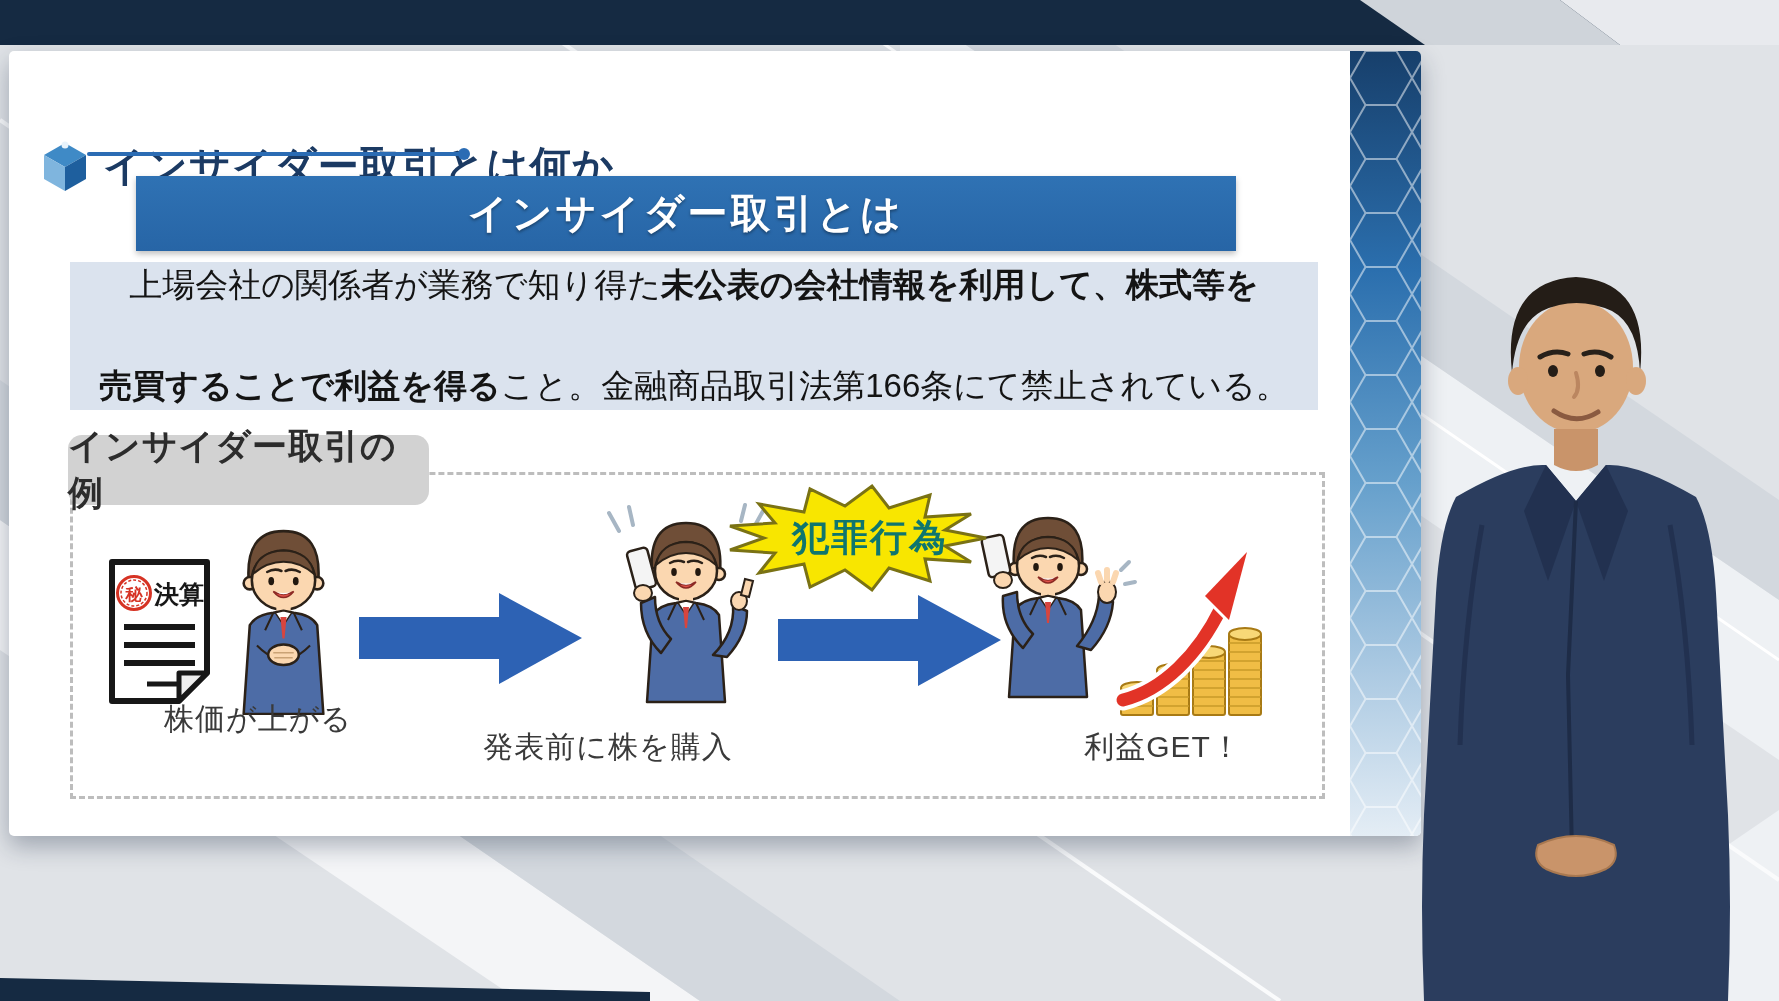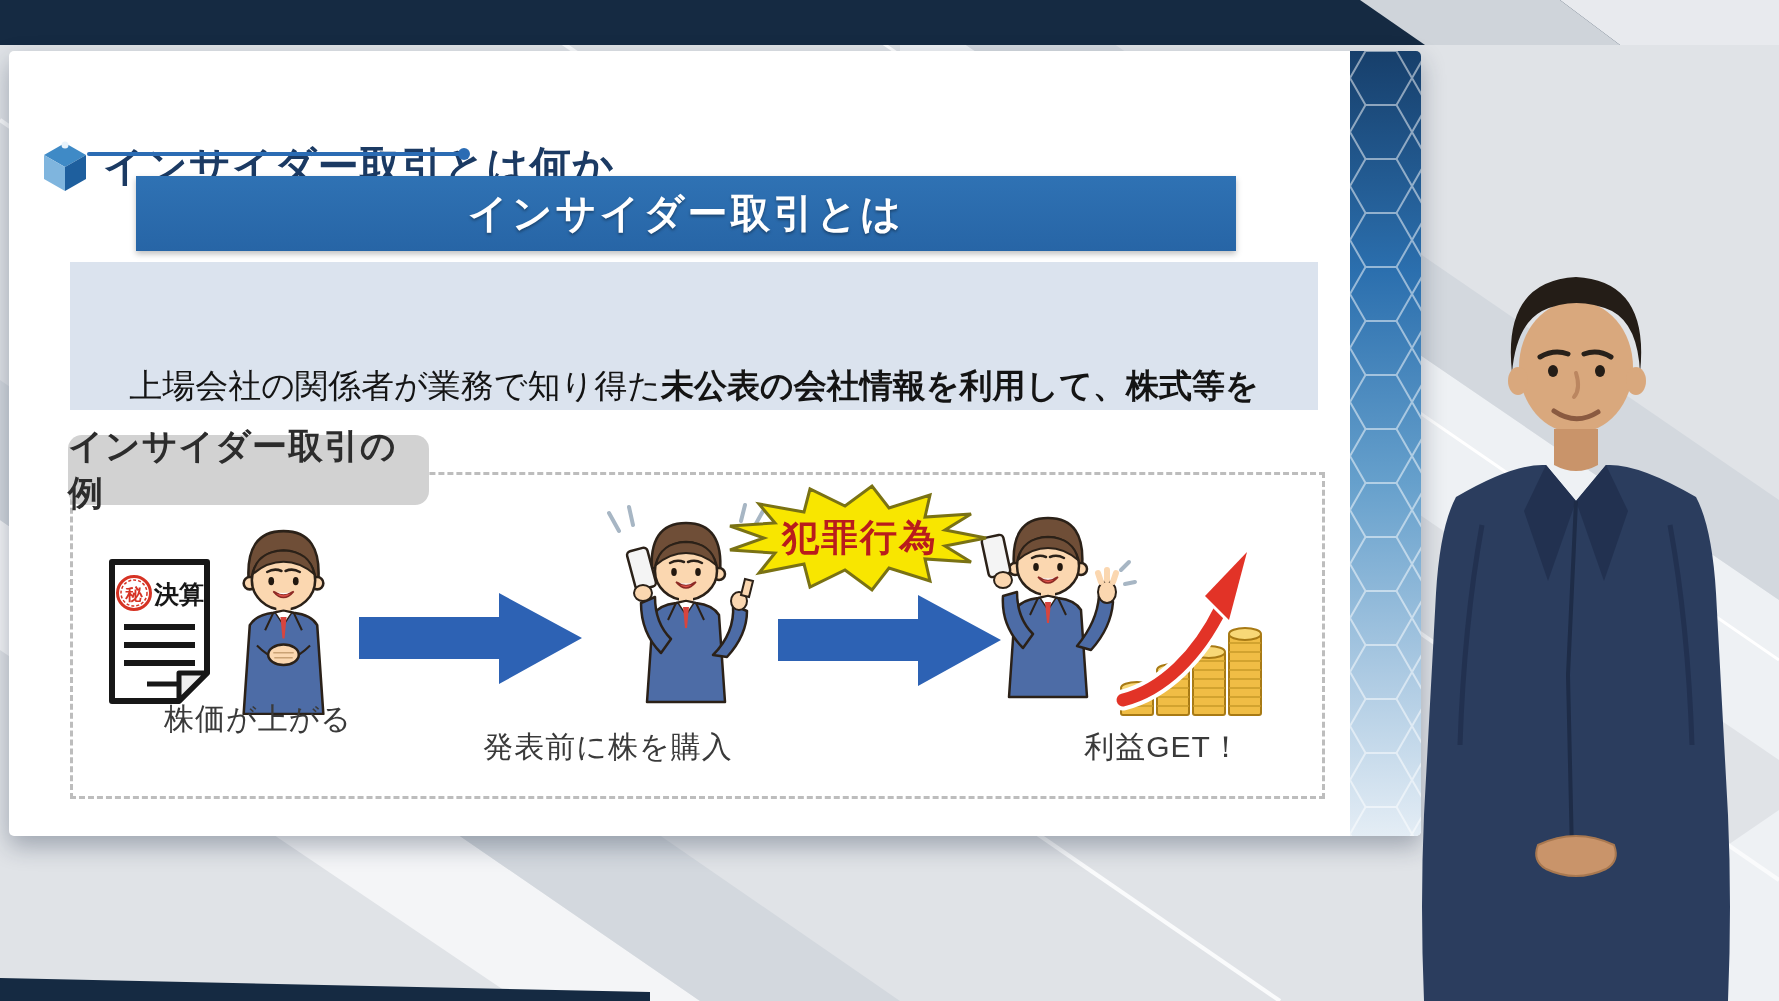--- a/index.html
+++ b/index.html
@@ -20,37 +20,37 @@
   .title-underline::after { content:""; position:absolute; right:-7px; top:-4px;
     width:12px; height:12px; border-radius:50%; background:#2b6cb4; }
   .banner { position:absolute; left:127px; top:125px; width:1100px; height:75px;
     background:linear-gradient(#2f72b4,#2765a6); border-radius:0;
     display:flex; align-items:center; justify-content:center;
     color:#fff; font-size:40px; font-weight:800; letter-spacing:3px;
     text-shadow:0 2px 3px rgba(0,0,0,.35);
     box-shadow:0 3px 6px rgba(0,0,0,.25); }
   .defbox { position:absolute; left:61px; top:211px; width:1248px; height:148px;
     background:#dbe3ee; display:flex; flex-direction:column;
-    justify-content:flex-end; align-items:center; gap:4px; }
+    justify-content:space-between; align-items:center; gap:4px; }
   .defbox p { font-size:33px; color:#141414; font-weight:500; line-height:1.42; }
   .defbox b { font-weight:900; }
   .example-label { position:absolute; left:59px; top:384px; width:361px; height:70px;
     background:#d2d2d2; border-radius:14px; z-index:2;
     display:flex; align-items:center; justify-content:center;
     font-size:35px; font-weight:800; color:#2c2c2c; letter-spacing:1px; }
   .example-box { position:absolute; left:61px; top:421px; width:1255px; height:327px;
     border:3px dashed #bdbdbd; }
   .abs { position:absolute; }
   .caption { position:absolute; font-size:30px; font-weight:500; color:#3a3a3a;
     text-align:center; line-height:1.35; letter-spacing:1px; }
   .starburst { position:absolute; left:648px; top:8px; width:270px; height:110px; z-index:3; }
   .starburst svg { position:absolute; left:0; top:0; width:270px; height:110px; }
-  .starburst span { position:absolute; left:4px; top:0; width:270px; height:110px;
+  .starburst span { position:absolute; left:14px; top:0; width:270px; height:110px;
     display:flex; align-items:center; justify-content:center;
-    font-size:37px; font-weight:900; color:#b91c1c; letter-spacing:2px; }
+    font-size:37px; font-weight:900; color:#0f766e; letter-spacing:2px; }
   .hex-strip { position:absolute; right:0; top:0; width:71px; height:785px; }
 
   .presenter { position:absolute; left:1398px; top:245px; width:352px; height:756px; }
 </style>
 </head>
 <body>
 
 <svg width="0" height="0" style="position:absolute">
   <defs>
     <g id="man-bust">
@@ -103,20 +103,21 @@
         <circle cx="23" cy="4" r="3.5" fill="#e8f3fb"></circle>
       </svg>
       <h1 class="page-title">インサイダー取引とは何か</h1>
     </div>
     <div class="title-underline"></div>
 
     <div class="banner">インサイダー取引とは</div>
 
     <div class="defbox">
       <p><span>上場会社の関係者が業務で知り得た</span><b>未公表の会社情報を利用して、株式等を</b></p>
+      <p><b>売買することで利益を得る</b><span>こと。金融商品取引法第166条にて禁止されている。</span></p>
     </div>
 
     <div class="example-label">インサイダー取引の例</div>
 
     <div class="example-box">
 
       <svg class="abs" style="left:34px;top:82px" width="105" height="150" viewBox="0 0 105 150">
         <path d="M5,5 H100 V116 L72,144 H5 Z" fill="#ffffff" stroke="#171717" stroke-width="6" stroke-linejoin="round"></path>
         <path d="M100,116 L72,116 L72,144 Z" fill="#efefef" stroke="#171717" stroke-width="5" stroke-linejoin="round"></path>
         <g>

